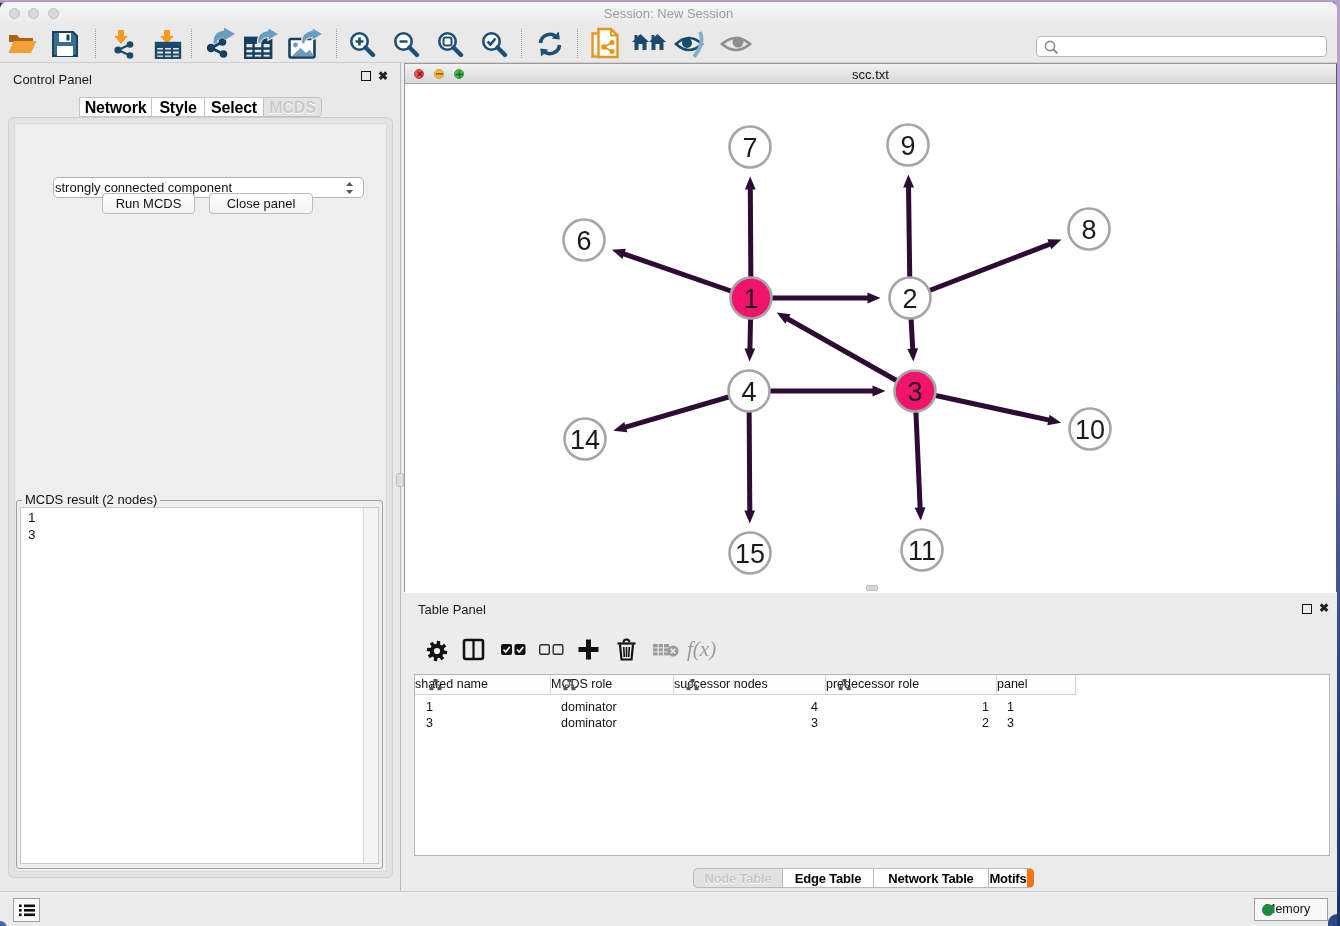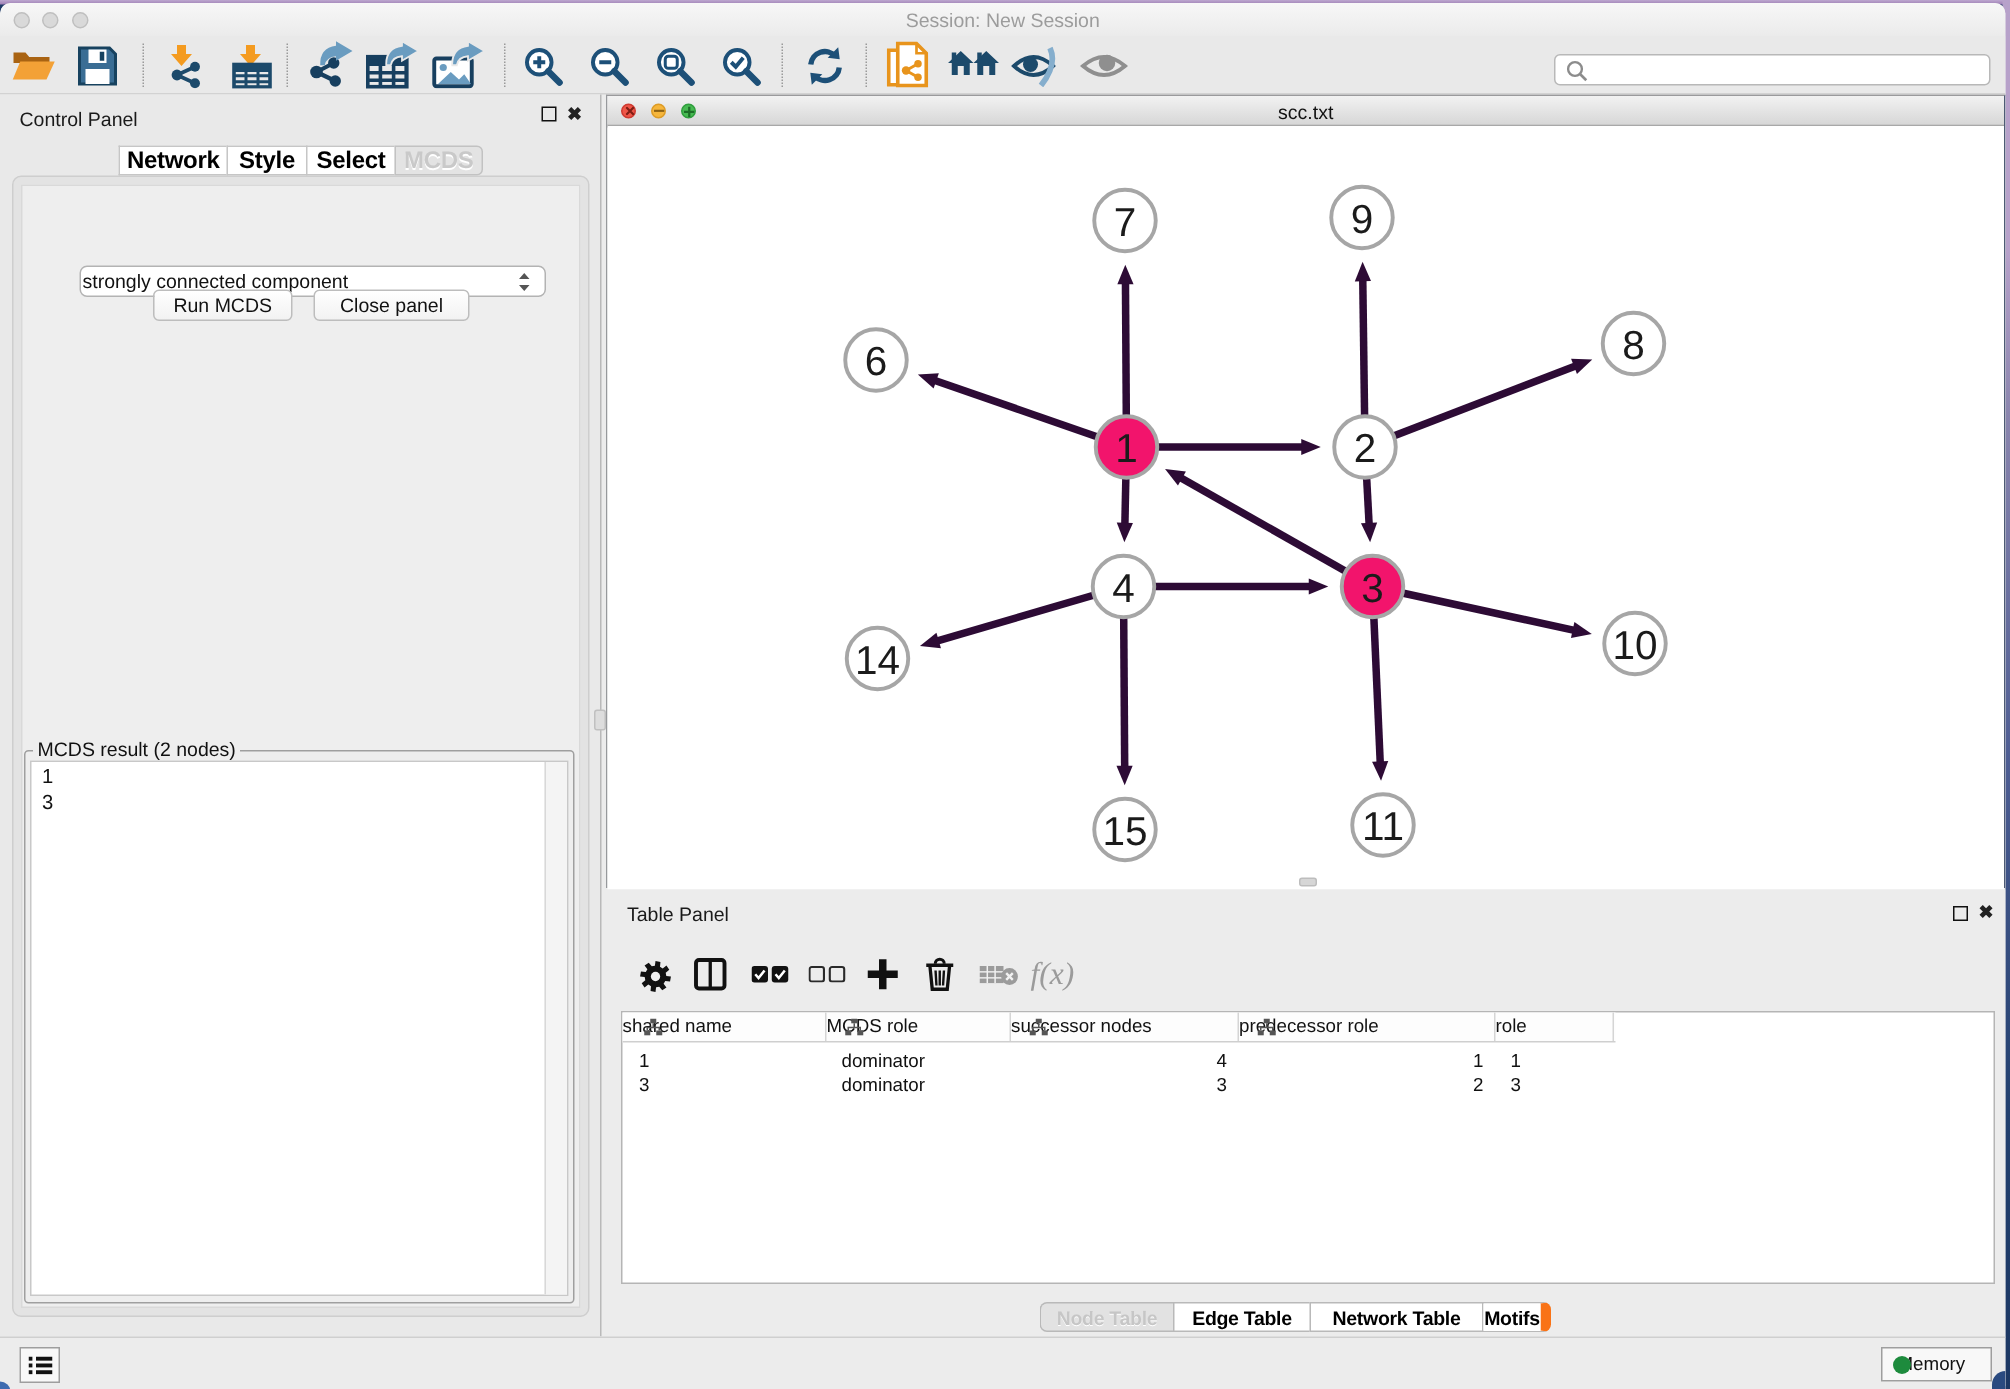--- a/index.html
+++ b/index.html
@@ -373,21 +373,21 @@
         </g>
   </svg>
   <div style="position:absolute;left:283px;top:44px;font-family:'Liberation Serif',serif;font-style:italic;font-size:21px;color:#9b9b9b">f(x)</div>
 
   <div id="ttable">
     <div id="thdr">
       <div class="th" style="left:0;width:136px">shared name</div>
       <div class="th" style="left:136px;width:123px">MCDS role</div>
       <div class="th" style="left:259px;width:152px">successor nodes</div>
       <div class="th" style="left:411px;width:171px">predecessor role</div>
-      <div class="th" style="left:582px;width:79px">role</div>
+      <div class="th" style="left:582px;width:79px">panel</div>
       <svg style="position:absolute;left:14px;top:4px" width="13" height="12" viewBox="0 0 13 12">
             <g fill="#555">
               <rect x="4.5" y="0" width="4" height="3.2"></rect>
               <rect x="0.5" y="8" width="4" height="3.2"></rect>
               <rect x="8.5" y="8" width="4" height="3.2"></rect>
               <path d="M6.5 3.2 v2.3 M2.5 8 v-2 h8 v2" stroke="#555" stroke-width="1" fill="none"></path>
             </g>
           </svg>
           <svg style="position:absolute;left:148px;top:4px" width="13" height="12" viewBox="0 0 13 12">
             <g fill="#555">

